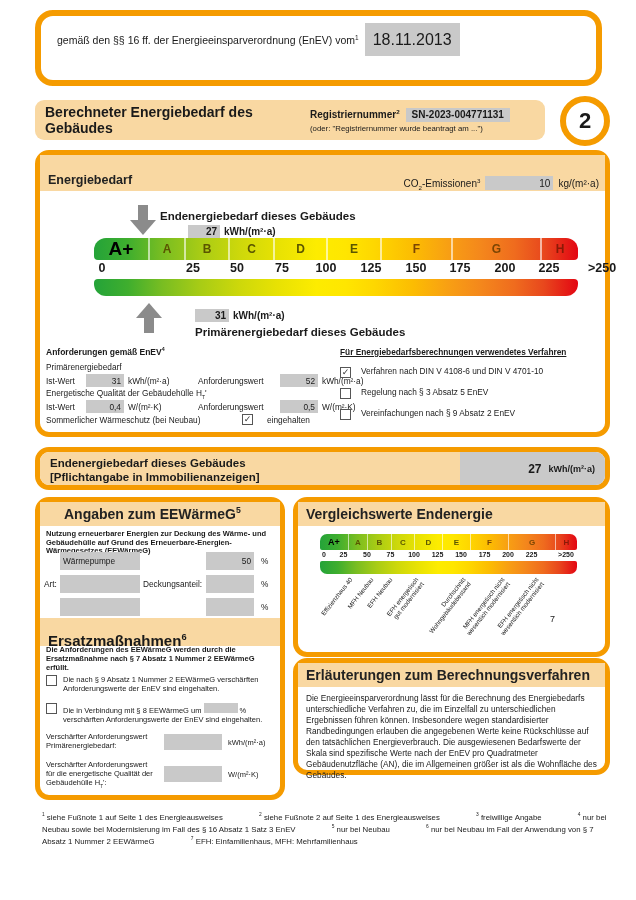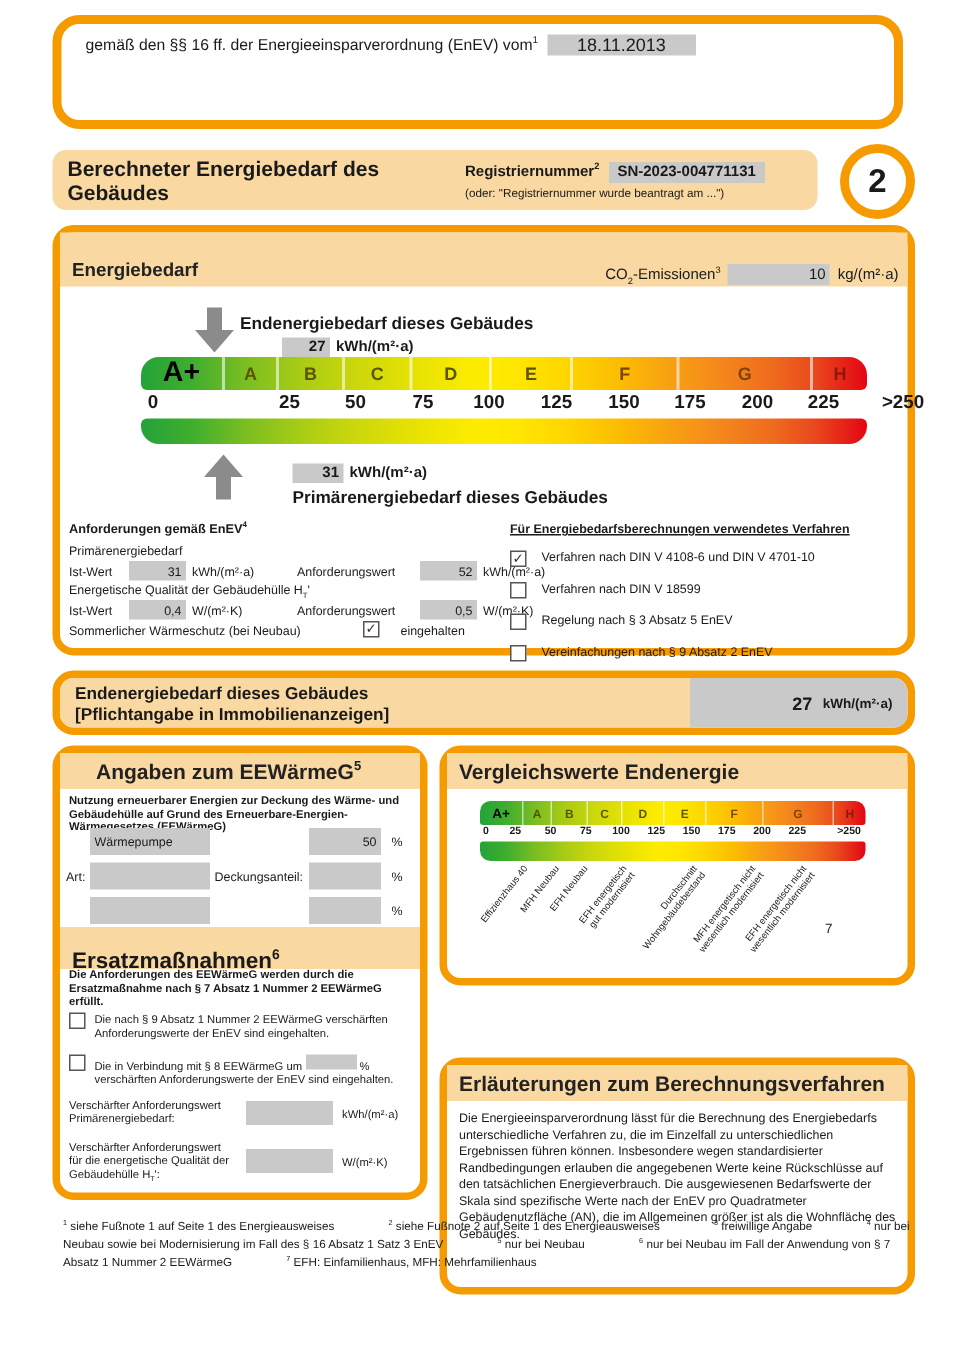--- a/index.html
+++ b/index.html
@@ -15,21 +15,21 @@
   .cb{display:inline-block;width:9px;height:9px;border:1px solid #555;background:#fff;
       font-size:9px;line-height:8px;text-align:center;color:#333;flex:none;box-sizing:content-box;}
   .b{font-weight:bold;}
 
   
   .header-box{position:absolute;left:35px;top:10px;width:567px;height:76px;border:6px solid #F59B00;
               border-radius:18px;box-sizing:border-box;background:#fff;padding:6px 0 0 16px;}
   .h-title{font-size:37px;font-weight:bold;letter-spacing:-1.5px;color:#111;}
   .h-sub{font-size:18px;font-weight:bold;margin-left:6px;}
   .law{font-size:10.5px;margin-top:1px;display:flex;align-items:center;gap:6px;}
-  .law .gv{height:14px;font-size:12px;padding:0 20px;justify-content:center;}
+  .law .gv{height:33px;font-size:16px;padding:0 8px;justify-content:center;}
 
   .section-bar{position:absolute;left:35px;top:100px;width:510px;height:40px;background:#F9D8A2;
                border-radius:9px;display:flex;align-items:center;box-sizing:border-box;padding:0 10px;}
   .sb-title{font-size:14px;font-weight:bold;flex:none;width:265px;}
   .sb-reg-line{font-size:10px;display:flex;align-items:center;gap:6px;}
   .sb-reg-line .gv{height:14px;font-size:10px;font-weight:bold;justify-content:center;padding:0 6px;}
   .sb-note{font-size:7.8px;margin-top:2px;}
   .page-circle{position:absolute;left:560px;top:96px;width:50px;height:50px;border:6px solid #F59B00;
                border-radius:50%;box-sizing:border-box;display:flex;align-items:center;justify-content:center;
                font-size:22px;font-weight:bold;background:#fff;}
@@ -117,21 +117,21 @@
   .vs-letters .seg.aplus span{font-size:9px;}
   .vs-letters .seg+.seg{border-left:1.5px solid rgba(255,255,255,.6);}
   .vs-ticks{position:absolute;left:22px;top:49px;width:257px;height:9px;}
   .vs-ticks .tick{font-size:7px;}
   .vs-grad{position:absolute;left:22px;top:59px;width:257px;height:13px;border-radius:2px 2px 7px 7px;}
   .vlabel{position:absolute;width:75px;text-align:right;font-size:6.3px;line-height:1.12;
           transform:rotate(-52deg);transform-origin:100% 0;white-space:pre-line;}
   .vg-seven{position:absolute;left:252px;top:112px;font-size:9px;}
 
   
-  .er{left:293px;top:705px;width:317px;height:158px;}
+  .er{left:293px;top:658px;width:317px;height:117px;}
   .er .titlebar{height:24px;font-size:14px;padding:4px 8px;}
   .er-body{position:absolute;left:8px;top:30px;width:292px;font-size:8.3px;line-height:1.33;}
 
   .footnotes{position:absolute;left:42px;top:812px;width:566px;font-size:7.8px;line-height:1.55;}
   .fn{margin-right:34px;white-space:normal;}
 </style>
 </head>
 <body>
 
 <div class="page">
@@ -258,24 +258,20 @@
     </div>
 
     <div class="verf">
       <div class="verf-title">Für Energiebedarfsberechnungen verwendetes Verfahren</div>
       <div class="verf-item">
         <span class="cb">✓</span>
         <span>Verfahren nach DIN V 4108-6 und DIN V 4701-10</span>
       </div>
       <div class="verf-item">
         <span class="cb"></span>
-        <span>Verfahren nach DIN V 18599</span>
-      </div>
-      <div class="verf-item">
-        <span class="cb"></span>
         <span>Regelung nach § 3 Absatz 5 EnEV</span>
       </div>
       <div class="verf-item">
         <span class="cb"></span>
         <span>Vereinfachungen nach § 9 Absatz 2 EnEV</span>
       </div>
     </div>
   </div>
 
   <div class="obox ee-band">

